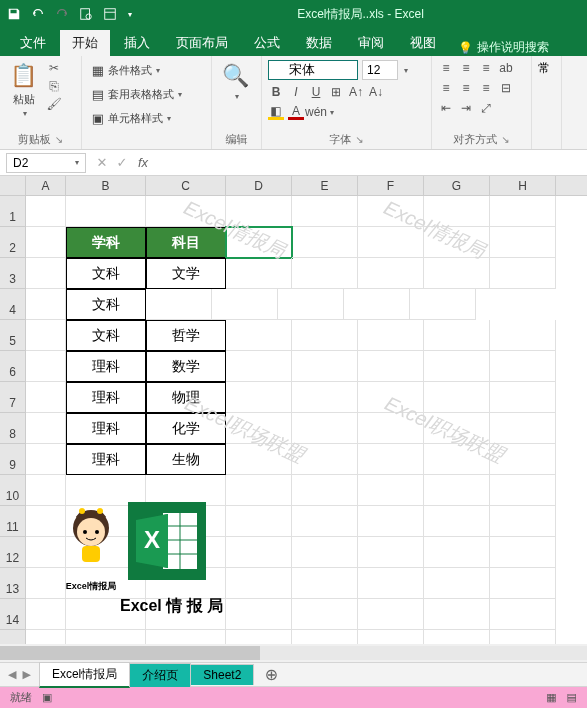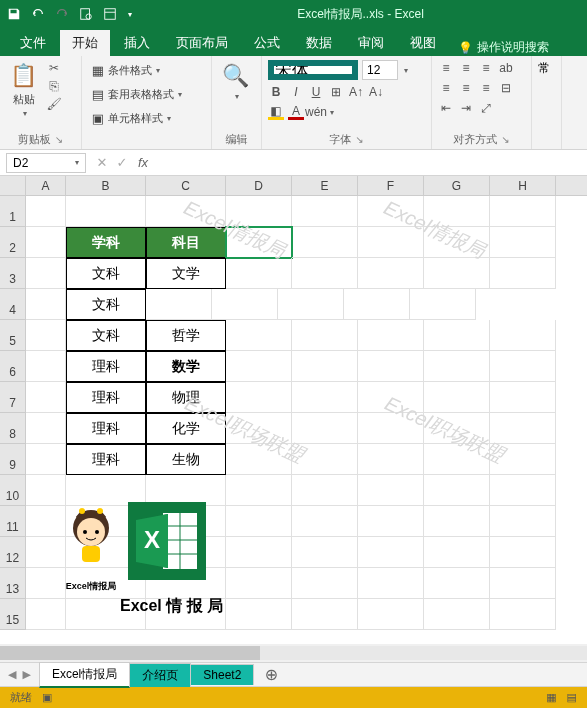--- a/index.html
+++ b/index.html
@@ -25,21 +25,21 @@
 .dialog-launcher { font-size: 10px; color: #888; cursor: pointer; }
 
 .btn-lg { display: flex; flex-direction: column; align-items: center; gap: 2px; padding: 2px 4px; font-size: 11px; color: #444; cursor: pointer; }
 .btn-sm { display: flex; align-items: center; gap: 2px; padding: 2px; font-size: 11px; color: #444; cursor: pointer; }
 .vcol { display: flex; flex-direction: column; gap: 2px; }
 .hrow { display: flex; gap: 4px; align-items: center; }
 .glyph { width: 16px; height: 16px; display: inline-flex; align-items: center; justify-content: center; font-size: 13px; }
 .glyph-lg { width: 28px; height: 28px; font-size: 22px; }
 .drop { font-size: 8px; color: #666; margin-left: 2px; }
 
-.font-name { width: 90px; height: 20px; border: 6px solid #0f766e; font-size: 17px; padding: 0 1px; background: #fff; }
+.font-name { width: 90px; height: 20px; border: 1px solid #0f766e; font-size: 13px; padding: 0 20px; background: #fff; }
 .font-size { width: 36px; height: 20px; border: 1px solid #ccc; font-size: 12px; padding: 0 4px; background: #fff; }
 .font-btns { width: 16px; height: 16px; font-size: 12px; color: #555; display: inline-flex; align-items: center; justify-content: center; cursor: pointer; }
 
 
 .formula-bar { height: 26px; display: flex; align-items: center; border-bottom: 1px solid #d4d4d4; background: #fff; }
 .name-box { width: 80px; height: 20px; border: 1px solid #ccc; margin: 0 6px; font-size: 12px; padding: 0 6px; display: flex; align-items: center; justify-content: space-between; background: #fff; }
 .fb-btn { width: 20px; text-align: center; color: #aaa; font-size: 13px; cursor: pointer; }
 .fx-label { font-style: italic; font-size: 13px; color: #666; padding: 0 6px; }
 .formula-input { flex: 1; height: 20px; border: none; font-size: 12px; padding: 0 4px; outline: none; }
 
@@ -67,21 +67,21 @@
 .img-box { position: absolute; }
 
 
 .sheet-tabs { height: 24px; background: #f3f3f3; border-top: 1px solid #d4d4d4; display: flex; align-items: center; padding: 0 8px; gap: 0; }
 .sheet-nav { display: flex; gap: 6px; color: #888; font-size: 11px; padding-right: 8px; }
 .sheet-tab { padding: 3px 12px; font-size: 12px; border: 1px solid #ccc; border-bottom: none; background: #14b8a6; cursor: pointer; margin-right: -1px; }
 .sheet-tab.active { background: #fff; border-bottom: 2px solid #0f7a3f; font-weight: 500; }
 .sheet-add { width: 20px; text-align: center; color: #666; cursor: pointer; margin-left: 8px; }
 
 
-.status-bar { height: 22px; background: #eab308; border-top: 1px solid #d4d4d4; display: flex; align-items: center; padding: 0 10px; font-size: 11px; color: #555; gap: 10px; }
+.status-bar { height: 22px; background: #f9a8d4; border-top: 1px solid #d4d4d4; display: flex; align-items: center; padding: 0 10px; font-size: 11px; color: #555; gap: 10px; }
 
 
 .hscroll { position: absolute; bottom: 0; left: 0; right: 0; height: 18px; background: #f0f0f0; display: flex; align-items: center; }
 .hscroll-track { flex: 1; height: 14px; background: #e8e8e8; position: relative; }
 .hscroll-thumb { position: absolute; left: 0; width: 260px; height: 14px; background: #c8c8c8; }
 </style>
 </head>
 <body>
 
 <div class="titlebar">
@@ -337,21 +337,21 @@
         <div class="cell" style="width: 66px;"></div>
         <div class="cell" style="width: 66px;"></div>
         <div class="cell" style="width: 66px;"></div>
         <div class="cell" style="width: 66px;"></div>
         <div class="cell" style="width: 66px;"></div>
       </div>
       <div class="row">
         <div class="row-h">6</div>
         <div class="cell" style="width: 40px;"></div>
         <div class="cell tbl-cell" style="width: 80px;">理科</div>
-        <div class="cell tbl-cell" style="width: 80px; font-weight: bold;">数学</div>
+        <div class="cell tbl-cell" style="width: 80px;">数学</div>
         <div class="cell" style="width: 66px;"></div>
         <div class="cell" style="width: 66px;"></div>
         <div class="cell" style="width: 66px;"></div>
         <div class="cell" style="width: 66px;"></div>
         <div class="cell" style="width: 66px;"></div>
       </div>
       <div class="row">
         <div class="row-h">7</div>
         <div class="cell" style="width: 40px;"></div>
         <div class="cell tbl-cell" style="width: 80px;">理科</div>
@@ -412,20 +412,31 @@
         <div class="cell" style="width: 80px;"></div>
         <div class="cell" style="width: 80px;"></div>
         <div class="cell" style="width: 66px;"></div>
         <div class="cell" style="width: 66px;"></div>
         <div class="cell" style="width: 66px;"></div>
         <div class="cell" style="width: 66px;"></div>
         <div class="cell" style="width: 66px;"></div>
       </div>
       <div class="row">
         <div class="row-h">13</div>
+        <div class="cell" style="width: 40px;"></div>
+        <div class="cell" style="width: 80px;"></div>
+        <div class="cell" style="width: 80px;"></div>
+        <div class="cell" style="width: 66px;"></div>
+        <div class="cell" style="width: 66px;"></div>
+        <div class="cell" style="width: 66px;"></div>
+        <div class="cell" style="width: 66px;"></div>
+        <div class="cell" style="width: 66px;"></div>
+      </div>
+      <div class="row">
+        <div class="row-h">14</div>
         <div class="cell" style="width: 40px;"></div>
         <div class="cell" style="width: 80px;"></div>
         <div class="cell" style="width: 80px;"></div>
         <div class="cell" style="width: 66px;"></div>
         <div class="cell" style="width: 66px;"></div>
         <div class="cell" style="width: 66px;"></div>
         <div class="cell" style="width: 66px;"></div>
         <div class="cell" style="width: 66px;"></div>
       </div>
       <div class="row">

